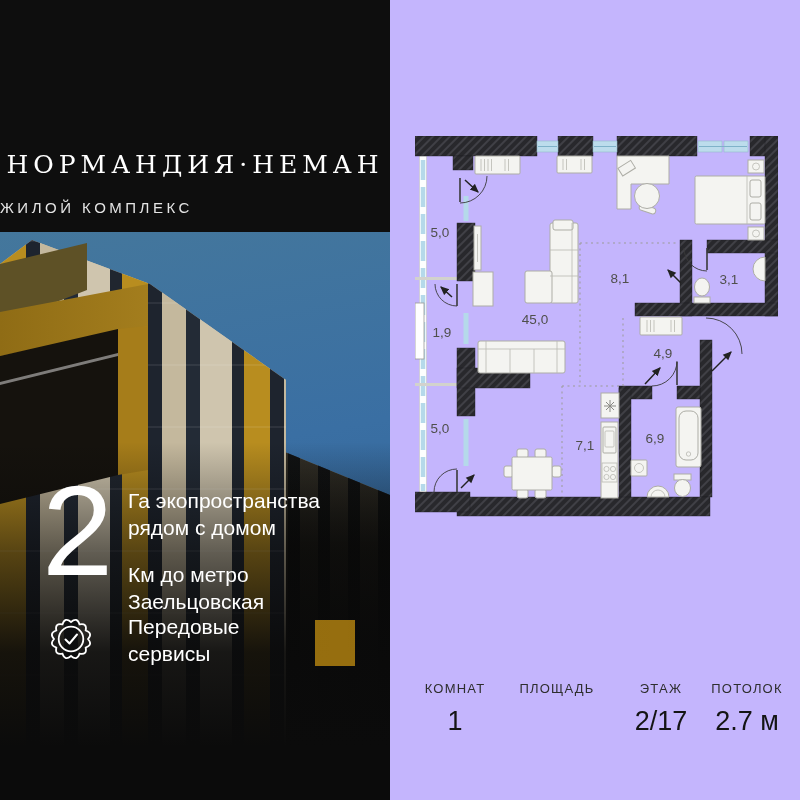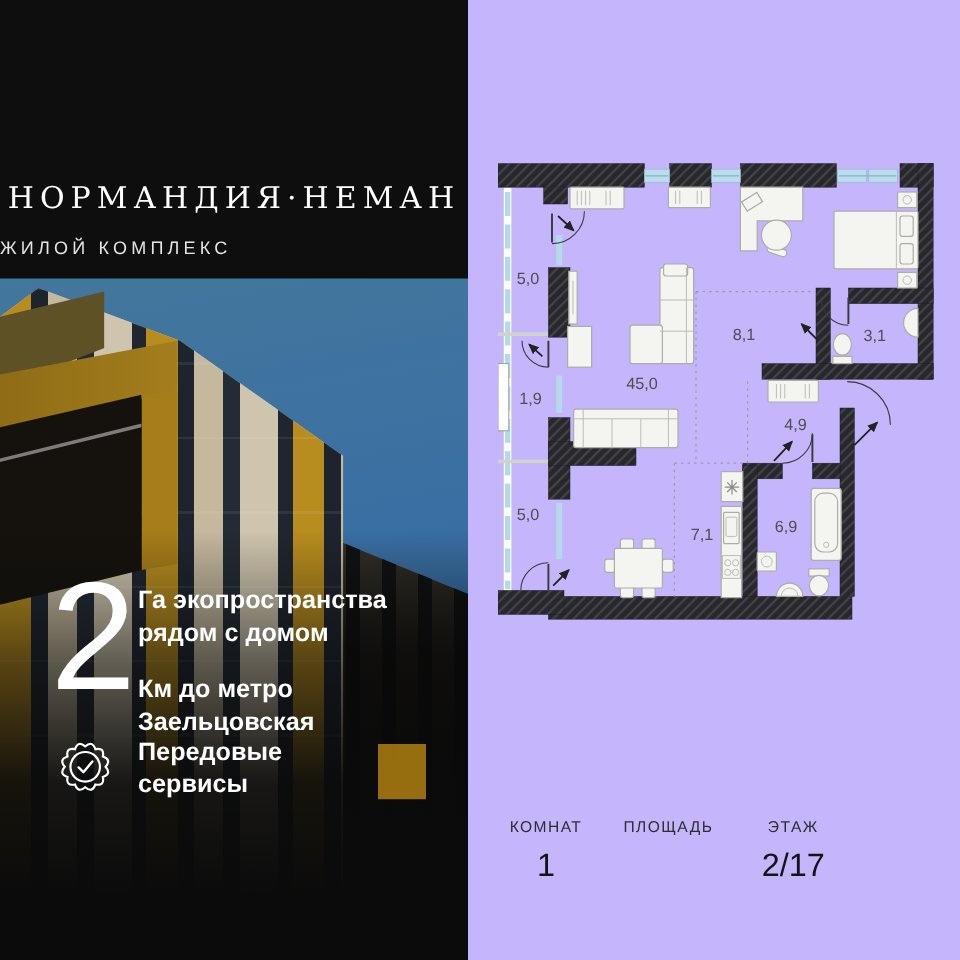--- a/index.html
+++ b/index.html
@@ -1,19 +1,19 @@
 <!DOCTYPE html>
 <html><head>
 <meta charset="utf-8">
 <style>
   html,body{margin:0;padding:0;background:#fff;}
   .card{position:relative;width:800px;height:800px;overflow:hidden;font-family:"Liberation Sans",sans-serif;background:#fff;}
 
   
-  .left-panel{position:absolute;left:0;top:0;width:390px;height:800px;background:#0f766e;overflow:hidden;}
+  .left-panel{position:absolute;left:0;top:0;width:390px;height:800px;background:#14532d;overflow:hidden;}
   .brand{position:absolute;left:0;top:0;width:390px;height:232px;background:#0e0e0e;z-index:8;}
   .brand-title{position:absolute;left:0;top:150px;width:390px;text-align:center;color:#ffffff;
     font-family:"DejaVu Serif","Liberation Serif",serif;font-size:25px;font-weight:400;letter-spacing:5px;white-space:nowrap;}
   .brand-subtitle{position:absolute;left:0;top:199px;width:390px;text-align:left;color:#e4e4e4;
     font-size:15px;letter-spacing:3.5px;font-weight:400;}
 
   
   .photo{position:absolute;left:0;top:232px;width:390px;height:568px;overflow:hidden;}
   .sky{position:absolute;inset:0;background:linear-gradient(170deg,#44779c 0%,#3a6fa3 40%,#2b5c90 100%);}
   .bld-wing{position:absolute;inset:0;
@@ -33,21 +33,21 @@
   .portal-inset{position:absolute;inset:0;clip-path:polygon(0px 124px,118px 97px,118px 243px,0px 272px);background:#15120d;}
   .portal-rail{position:absolute;inset:0;clip-path:polygon(0px 150px,118px 121px,118px 124px,0px 153px);background:rgba(255,255,255,.45);}
   .portal-col{position:absolute;inset:0;clip-path:polygon(118px 97px,148px 94px,148px 238px,118px 243px);background:#a67d1a;}
   .photo-dark{position:absolute;inset:0;z-index:5;
     background:linear-gradient(180deg,rgba(0,0,0,0) 0 210px,rgba(8,8,8,.55) 320px,rgba(10,10,10,.93) 420px,#0b0b0b 515px);}
   .gold-window{position:absolute;left:315px;top:388px;width:40px;height:46px;background:#a5790f;z-index:6;opacity:.9;}
 
   
   .features{position:absolute;left:0;top:0;width:390px;height:800px;z-index:9;color:#fff;}
   .feature-number{position:absolute;left:42px;top:462px;font-size:128px;font-weight:100;line-height:1.08;color:#fff;}
-  .feature-text{position:absolute;left:115px;font-size:21px;line-height:1.29;white-space:pre-line;color:#fff;font-weight:700;}
+  .feature-text{position:absolute;left:128px;font-size:21px;line-height:1.29;white-space:pre-line;color:#fff;font-weight:400;}
   .ft-1{top:487px;} .ft-2{top:549px;margin-top:12px;} .ft-3{top:613px;}
   .badge{position:absolute;left:46px;top:614px;width:50px;height:50px;}
 
   
   .right-panel{position:absolute;left:390px;top:0;width:410px;height:800px;background:#c4b5fd;}
   .plan-wrap{position:absolute;left:25px;top:136px;width:363px;height:392px;}
 
   .plan-label{font-family:"Liberation Sans",sans-serif;font-size:13.5px;fill:#4f4f4c;}
   .wall{fill:url(#hatch);stroke:#1c1c1f;stroke-width:.4;}
   .win{fill:#bcdcec;stroke:#93b9cb;stroke-width:.6;}
@@ -290,16 +290,20 @@
         <div class="stat-label">КОМНАТ</div>
         <div class="stat-value">1</div>
       </div>
       <div class="stat" style="left:167px">
         <div class="stat-label">ПЛОЩАДЬ</div>
       </div>
       <div class="stat" style="left:271px">
         <div class="stat-label">ЭТАЖ</div>
         <div class="stat-value">2/17</div>
       </div>
+      <div class="stat" style="left:357px">
+        <div class="stat-label">ПОТОЛОК</div>
+        <div class="stat-value">2.7 м</div>
+      </div>
     </div>
 
   </div>
 </div>
 
 </body></html>

